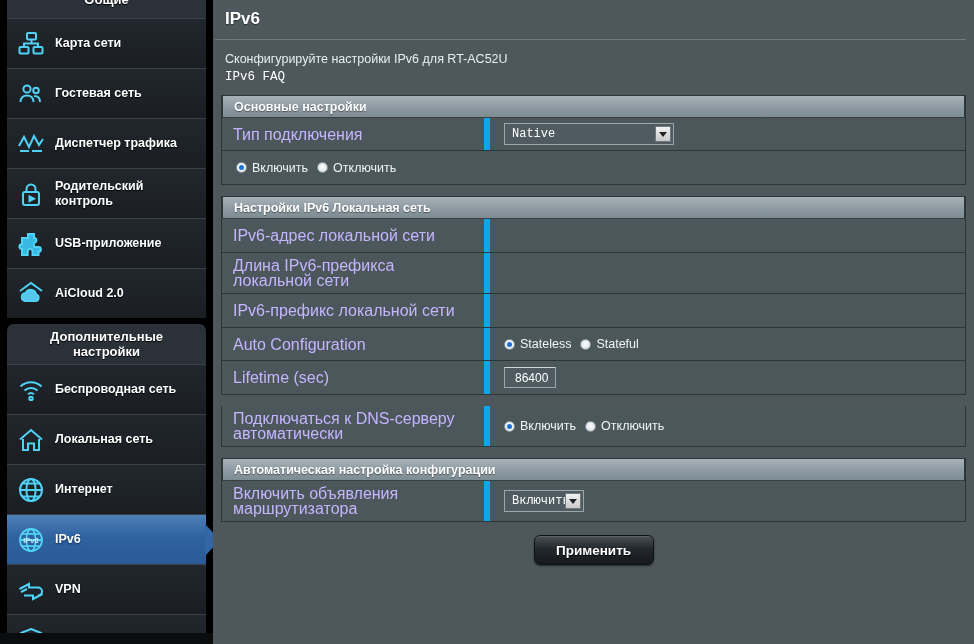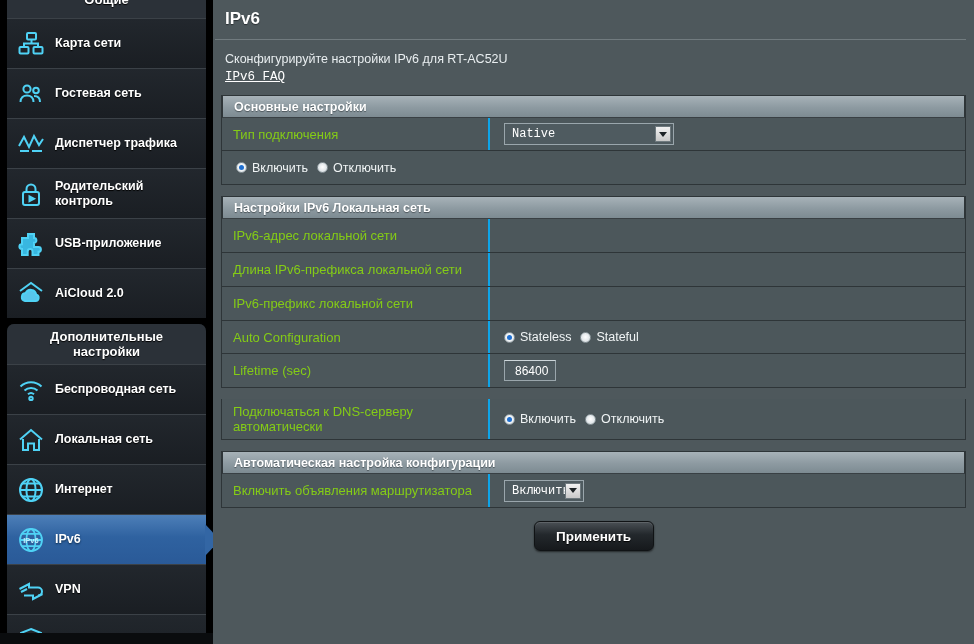--- a/index.html
+++ b/index.html
@@ -84,21 +84,20 @@
     height: 1px; background: #717b7f; margin: 10px 8px 0 2px;
   }
   #desc {
     color: #e9eef0; font-size: 12.5px;
     padding: 12px 12px 0 12px;
   }
   #faq {
     display: inline-block;
     margin: 3px 0 0 12px;
     color: #ffffff; font-size: 12.5px;
-    text-decoration: underline;
     font-family: "Liberation Mono", monospace;
     cursor: pointer;
   }
 
   .sect {
     margin: 11px 8px 0 8px;
     border: 1px solid #2e3538;
     border-top: none;
   }
   .sect-head {
@@ -113,22 +112,22 @@
   }
   .row {
     display: flex;
     min-height: 33px;
     border-bottom: 1px solid #2e3538;
     background: #4c575b;
   }
   .row:last-child { border-bottom: none; }
   .row .cell-l {
     width: 268px; min-width: 268px;
-    border-right: 2px solid #0ea5e9;
-    color: #84cc16; font-size: 13px;
+    border-right: 6px solid #0ea5e9;
+    color: #c4b5fd; font-size: 16px;
     display: flex; align-items: center;
     padding: 5px 8px 5px 11px;
     line-height: 15px;
   }
   .row .cell-r {
     flex: 1;
     display: flex; align-items: center;
     padding: 4px 8px 4px 14px;
   }
 

